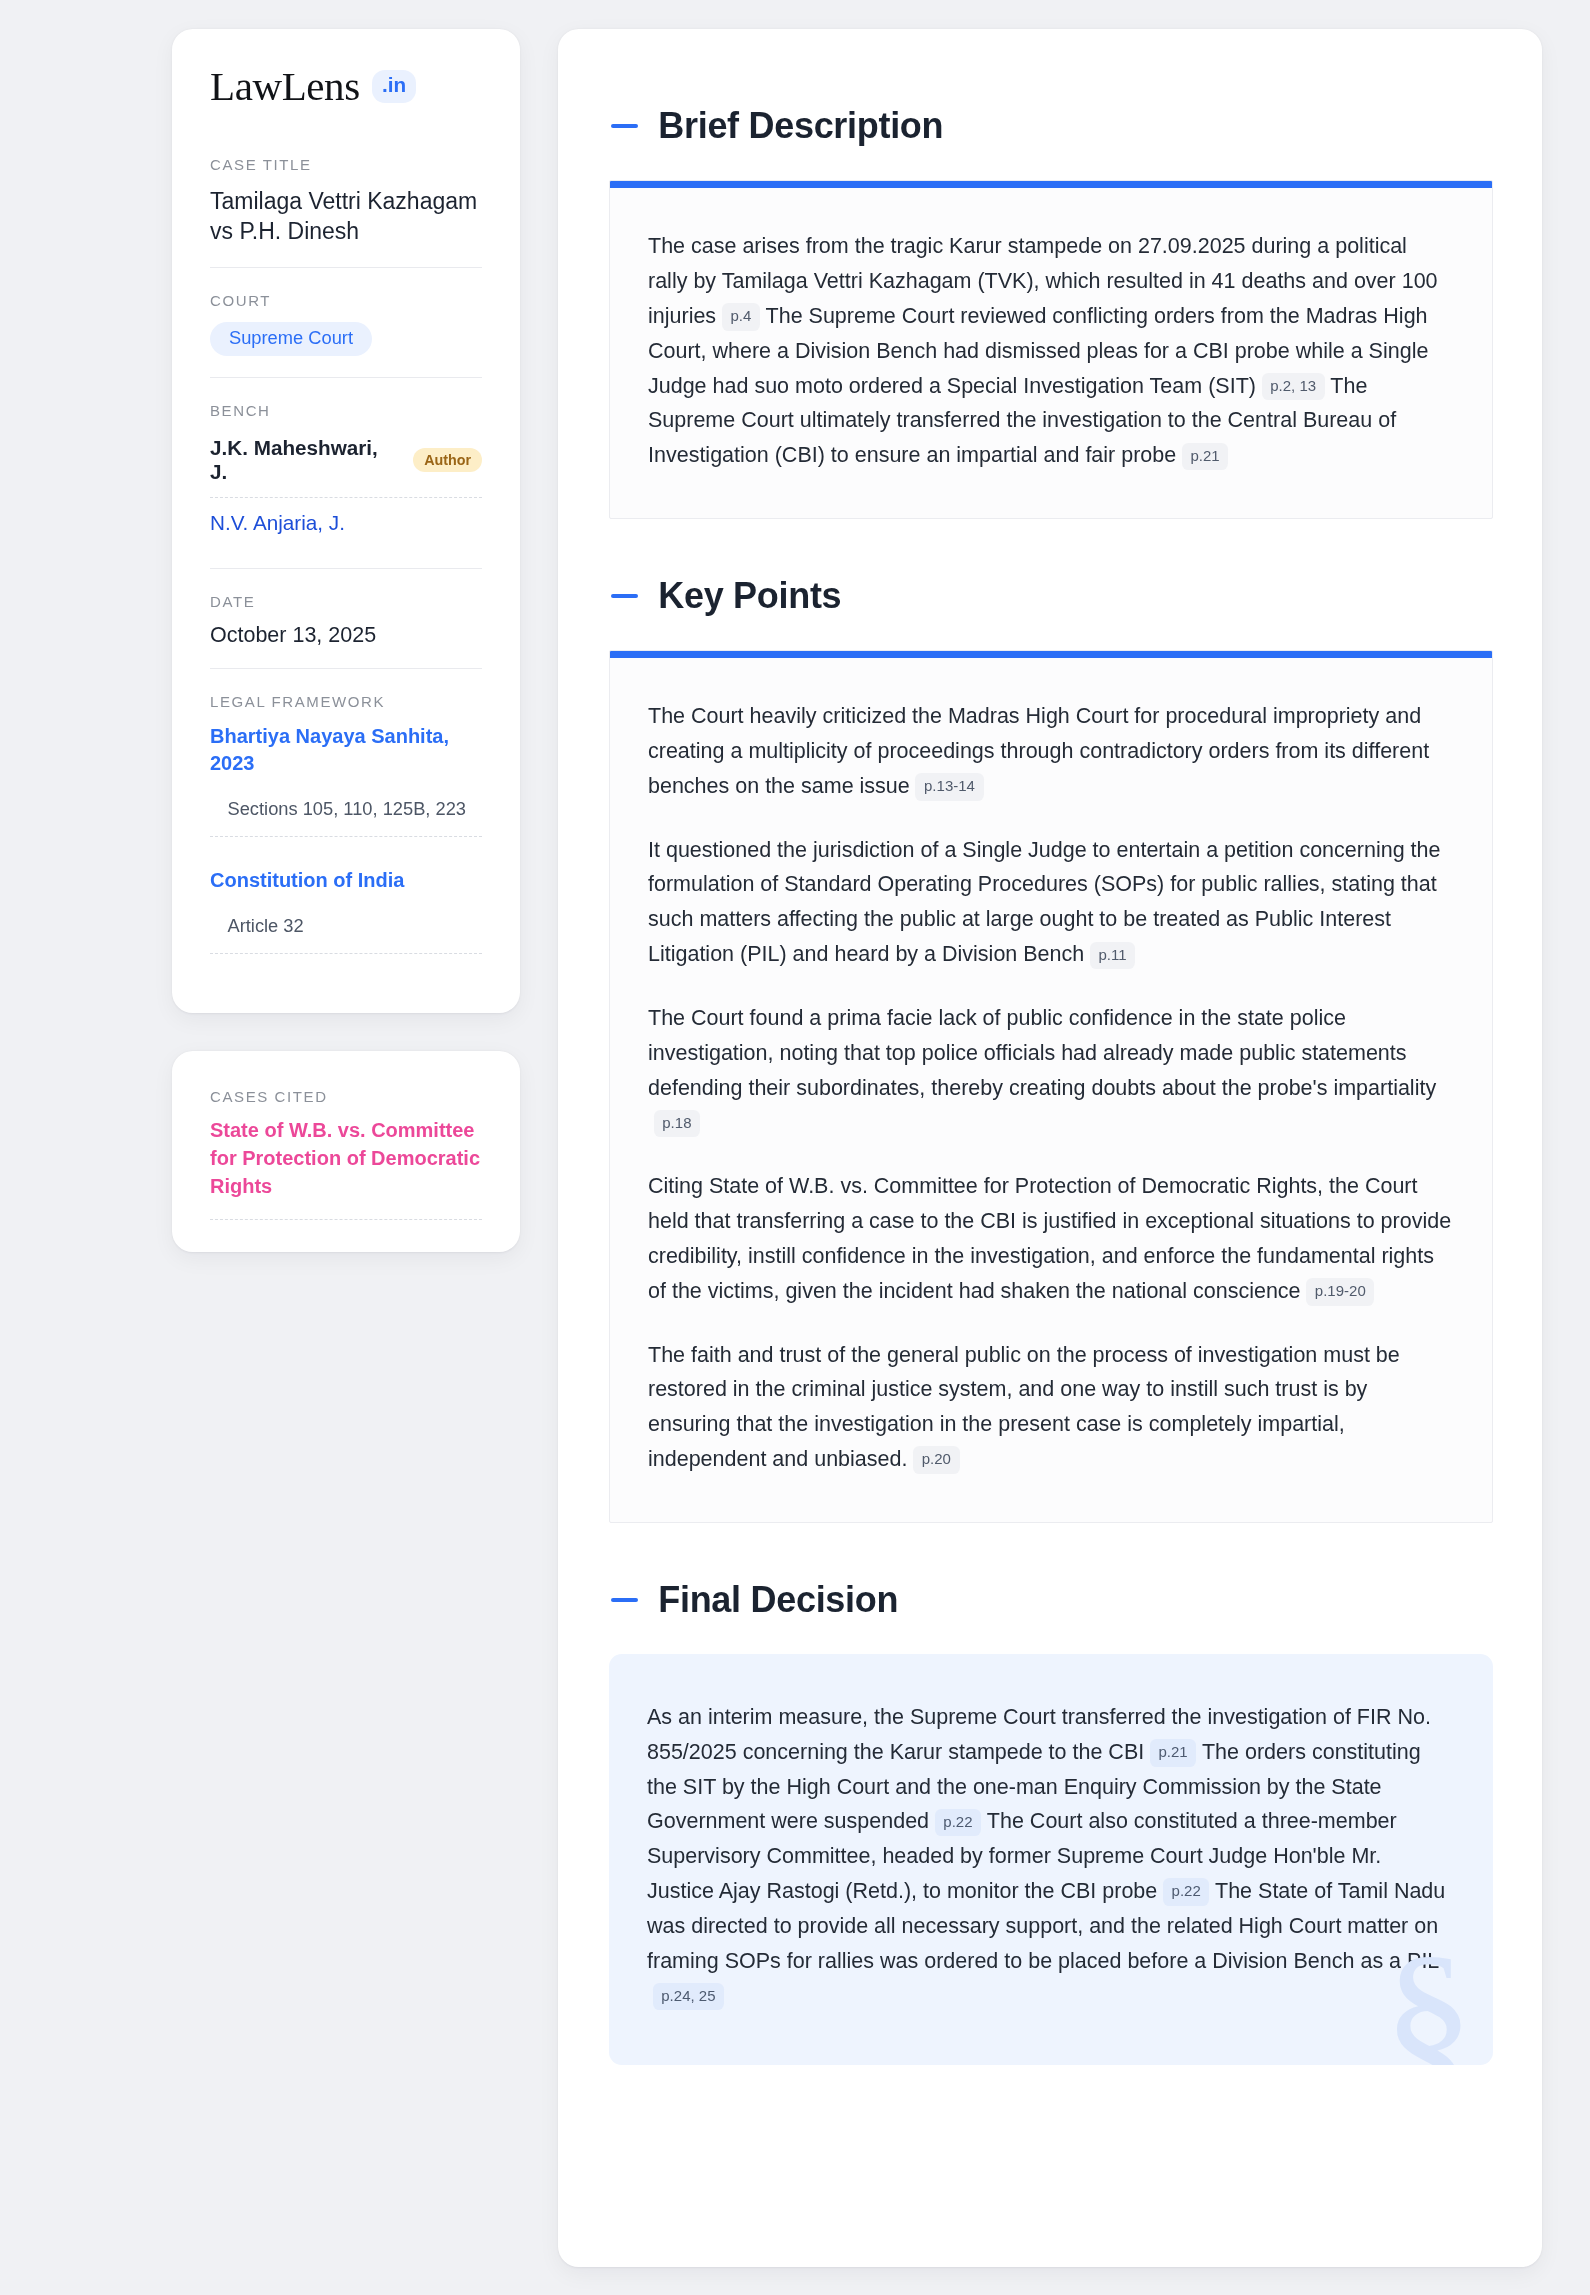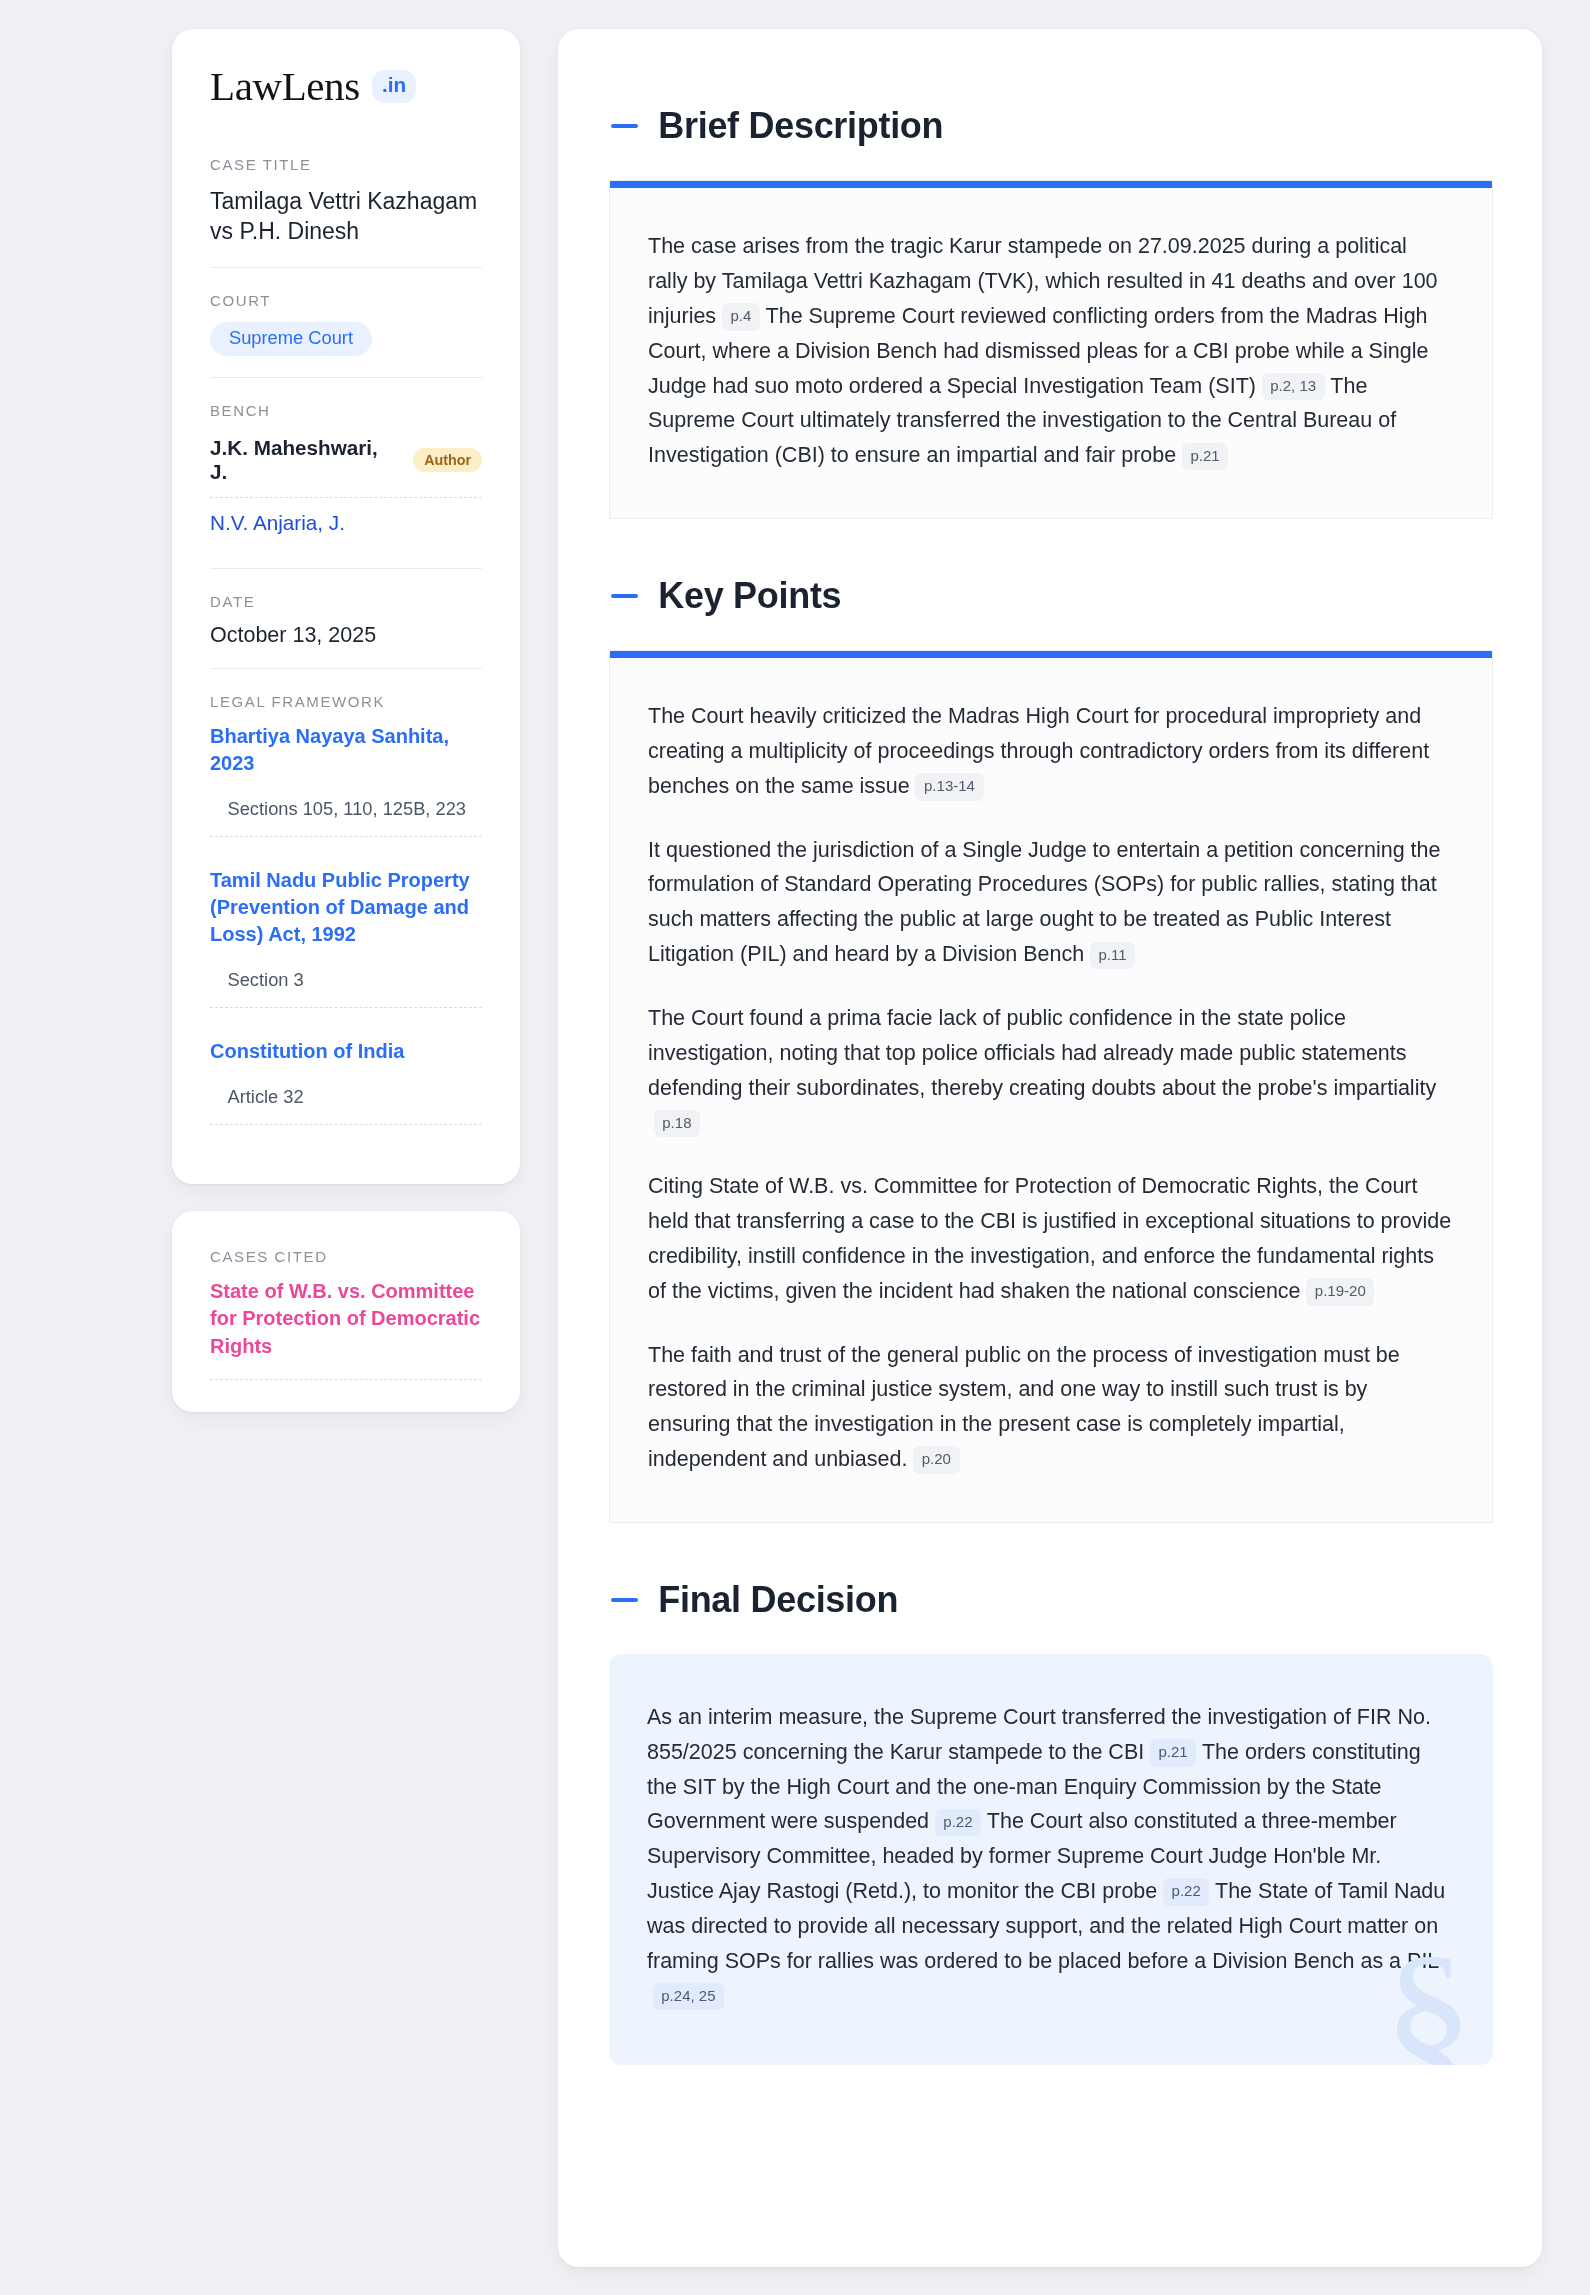--- a/index.html
+++ b/index.html
@@ -20,21 +20,21 @@
     gap: 38px;
     padding: 29px 49px 29px 172px;
   }
 
   
   .sidebar {
     width: 348px;
     flex: 0 0 348px;
     display: flex;
     flex-direction: column;
-    gap: 19px;
+    gap: 30px;
   }
 
   .card {
     background: #ffffff;
     border-radius: 20.7px;
     box-shadow: 0 0.8px 2.4px rgba(16,24,40,.06), 0 6.4px 22px rgba(16,24,40,.05);
   }
 
   .sidebar-card { padding: 37px 38px 32px 38px; }
 
@@ -269,24 +269,20 @@
       </div>
 
       <div class="meta-block">
         <div class="meta-label">LEGAL FRAMEWORK</div>
 
         <div class="law-item">
           <div class="law-name">Bhartiya Nayaya Sanhita, 2023</div>
           <div class="law-sub">Sections 105, 110, 125B, 223</div>
         </div>
 
-        <div class="law-item">
-          <div class="law-name">Tamil Nadu Public Property (Prevention of Damage and Loss) Act, 1992</div>
-          <div class="law-sub">Section 3</div>
-        </div>
 
         <div class="law-item">
           <div class="law-name">Constitution of India</div>
           <div class="law-sub">Article 32</div>
         </div>
       </div>
 
     </div>
 
     <div class="card cited-card">

